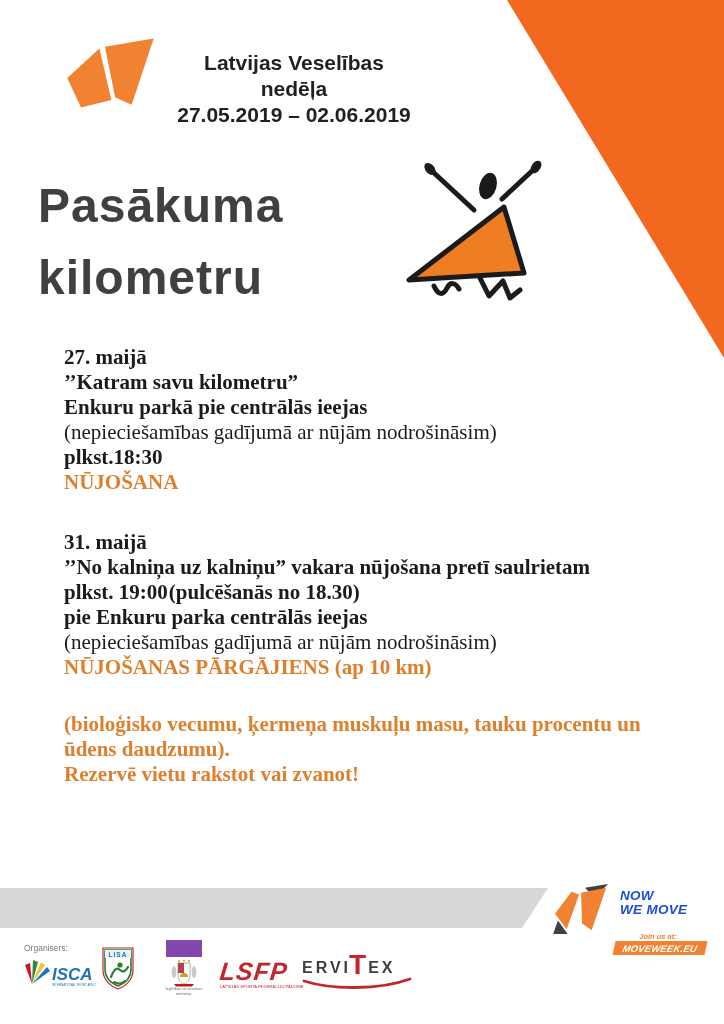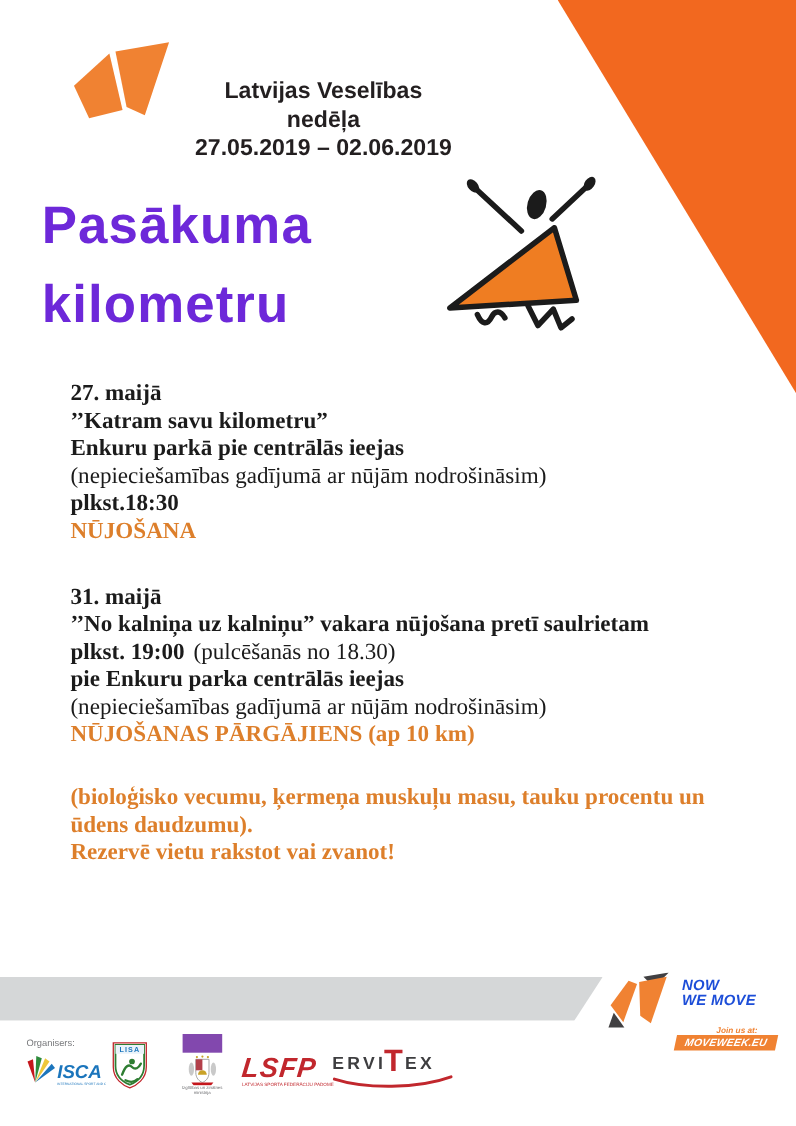--- a/index.html
+++ b/index.html
@@ -12,52 +12,52 @@
   .wedge{
     position:absolute;top:0;right:0;width:217px;height:358px;
     background:#F2681F;
     clip-path:polygon(0 0,100% 0,100% 100%);
   }
   
   .header-logo{position:absolute;left:60px;top:32px;width:112px;height:92px;}
   .header-text{
     position:absolute;left:172px;top:50px;width:244px;text-align:center;
     font-family:"Liberation Sans", sans-serif;font-weight:bold;
-    font-size:21px;line-height:26px;color:#231f20;margin-top:20px;
+    font-size:21px;line-height:26px;color:#231f20;
   }
   
   .poster-title{
     position:absolute;left:38px;top:170px;margin:0;
     font-family:"Liberation Sans", sans-serif;font-weight:bold;
-    font-size:48px;line-height:72px;color:#6d28d9;letter-spacing:1px;
+    font-size:48px;line-height:72px;color:#404040;letter-spacing:1px;
   }
   .figure-icon{position:absolute;left:392px;top:150px;width:178px;height:168px;}
   
   .block{position:absolute;left:64px;font-size:21px;line-height:25px;}
   .block div{white-space:nowrap;}
   .b{font-weight:bold;}
   .n{font-weight:normal;}
   .o{font-weight:bold;color:#DD7F2B;}
-  .time-note{font-weight:normal;margin-left:8px;}
+  .time-note{font-weight:bold;margin-left:1px;}
   
   .gray-band{
     position:absolute;left:0;top:888px;width:548px;height:40px;
     background:#D5D7D8;
     clip-path:polygon(0 0,100% 0,calc(100% - 26px) 100%,0 100%);
   }
   
   .nwm{position:absolute;left:550px;top:879px;width:168px;height:90px;
        font-family:"Liberation Sans", sans-serif;}
   .nwm-arrow{position:absolute;left:2px;top:5px;width:62px;height:52px;}
   .nwm-text{
     position:absolute;left:70px;top:10px;font-style:italic;font-weight:800;
     font-size:13.5px;line-height:13.5px;color:#1d4ed8;letter-spacing:.3px;white-space:nowrap;
   }
   .nwm-join{
-    position:absolute;left:74px;top:53px;width:92px;text-align:center;
+    position:absolute;left:62px;top:53px;width:92px;text-align:center;
     font-style:italic;font-weight:bold;font-size:7.5px;color:#F08232;
   }
   .nwm-bar{
     position:absolute;left:64px;top:62px;width:92px;height:14px;
     background:#F08232;transform:skewX(-12deg);
     display:flex;align-items:center;justify-content:center;
   }
   .nwm-bar span{
     transform:skewX(0deg);color:#fff;font-style:italic;font-weight:800;font-size:9.5px;
     letter-spacing:.2px;white-space:nowrap;

